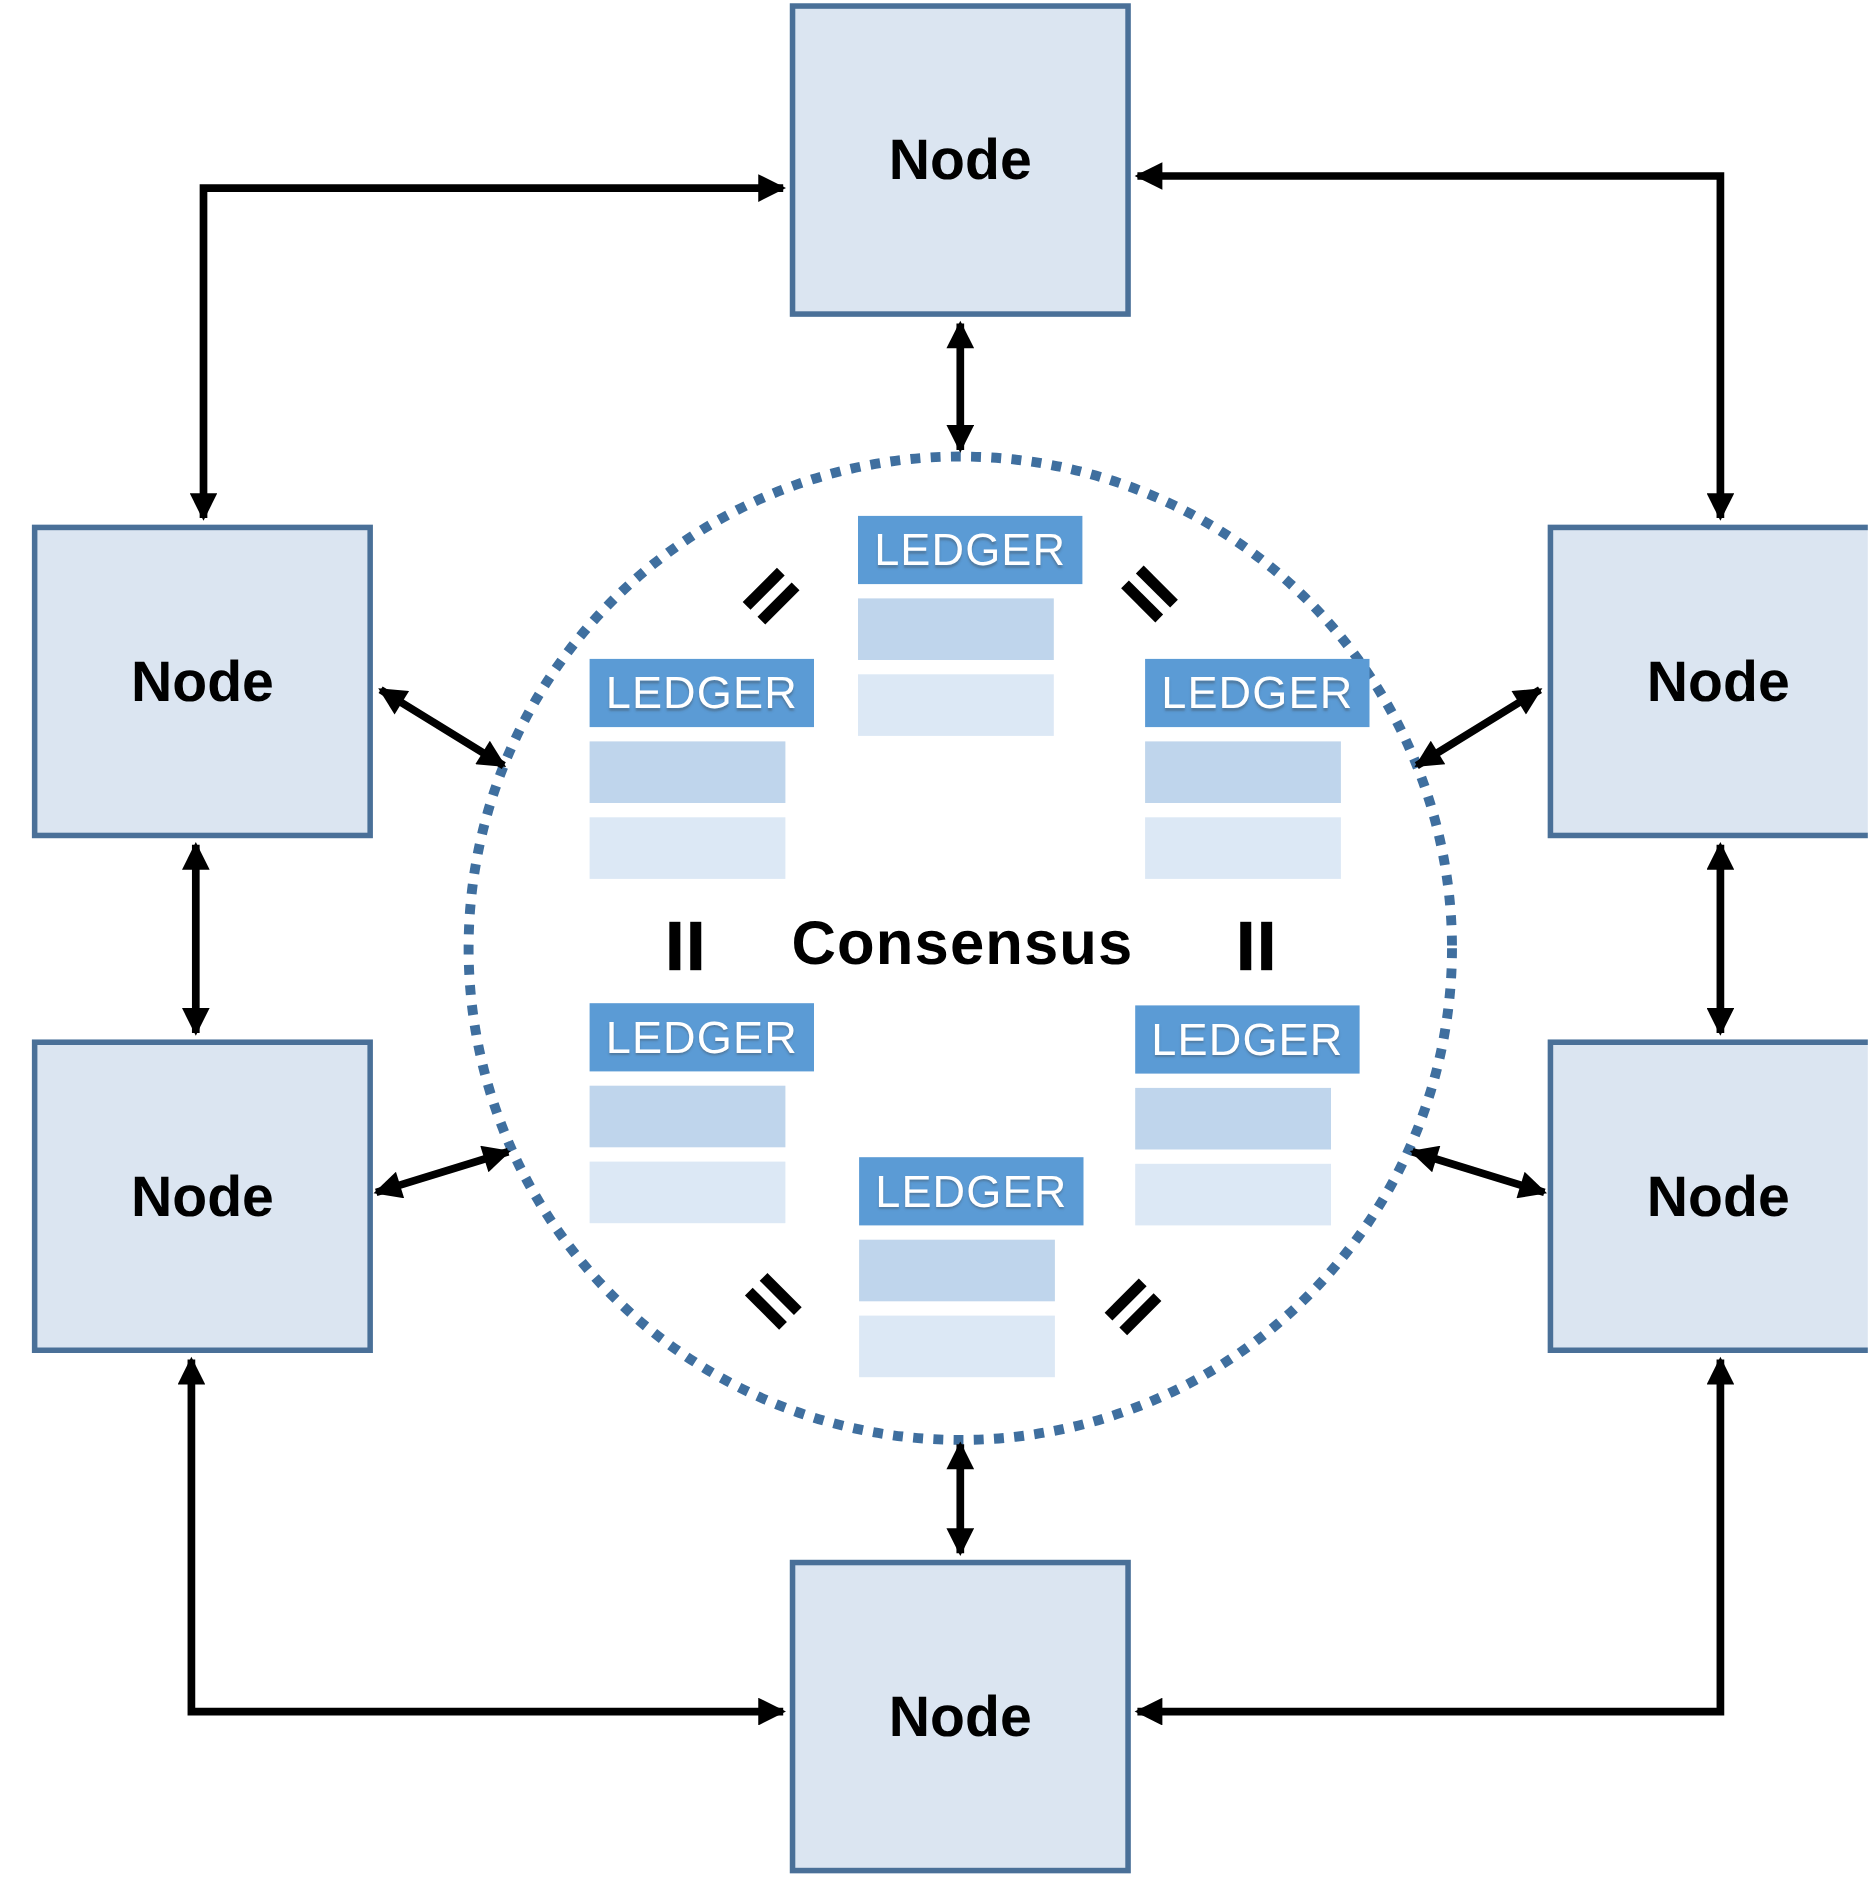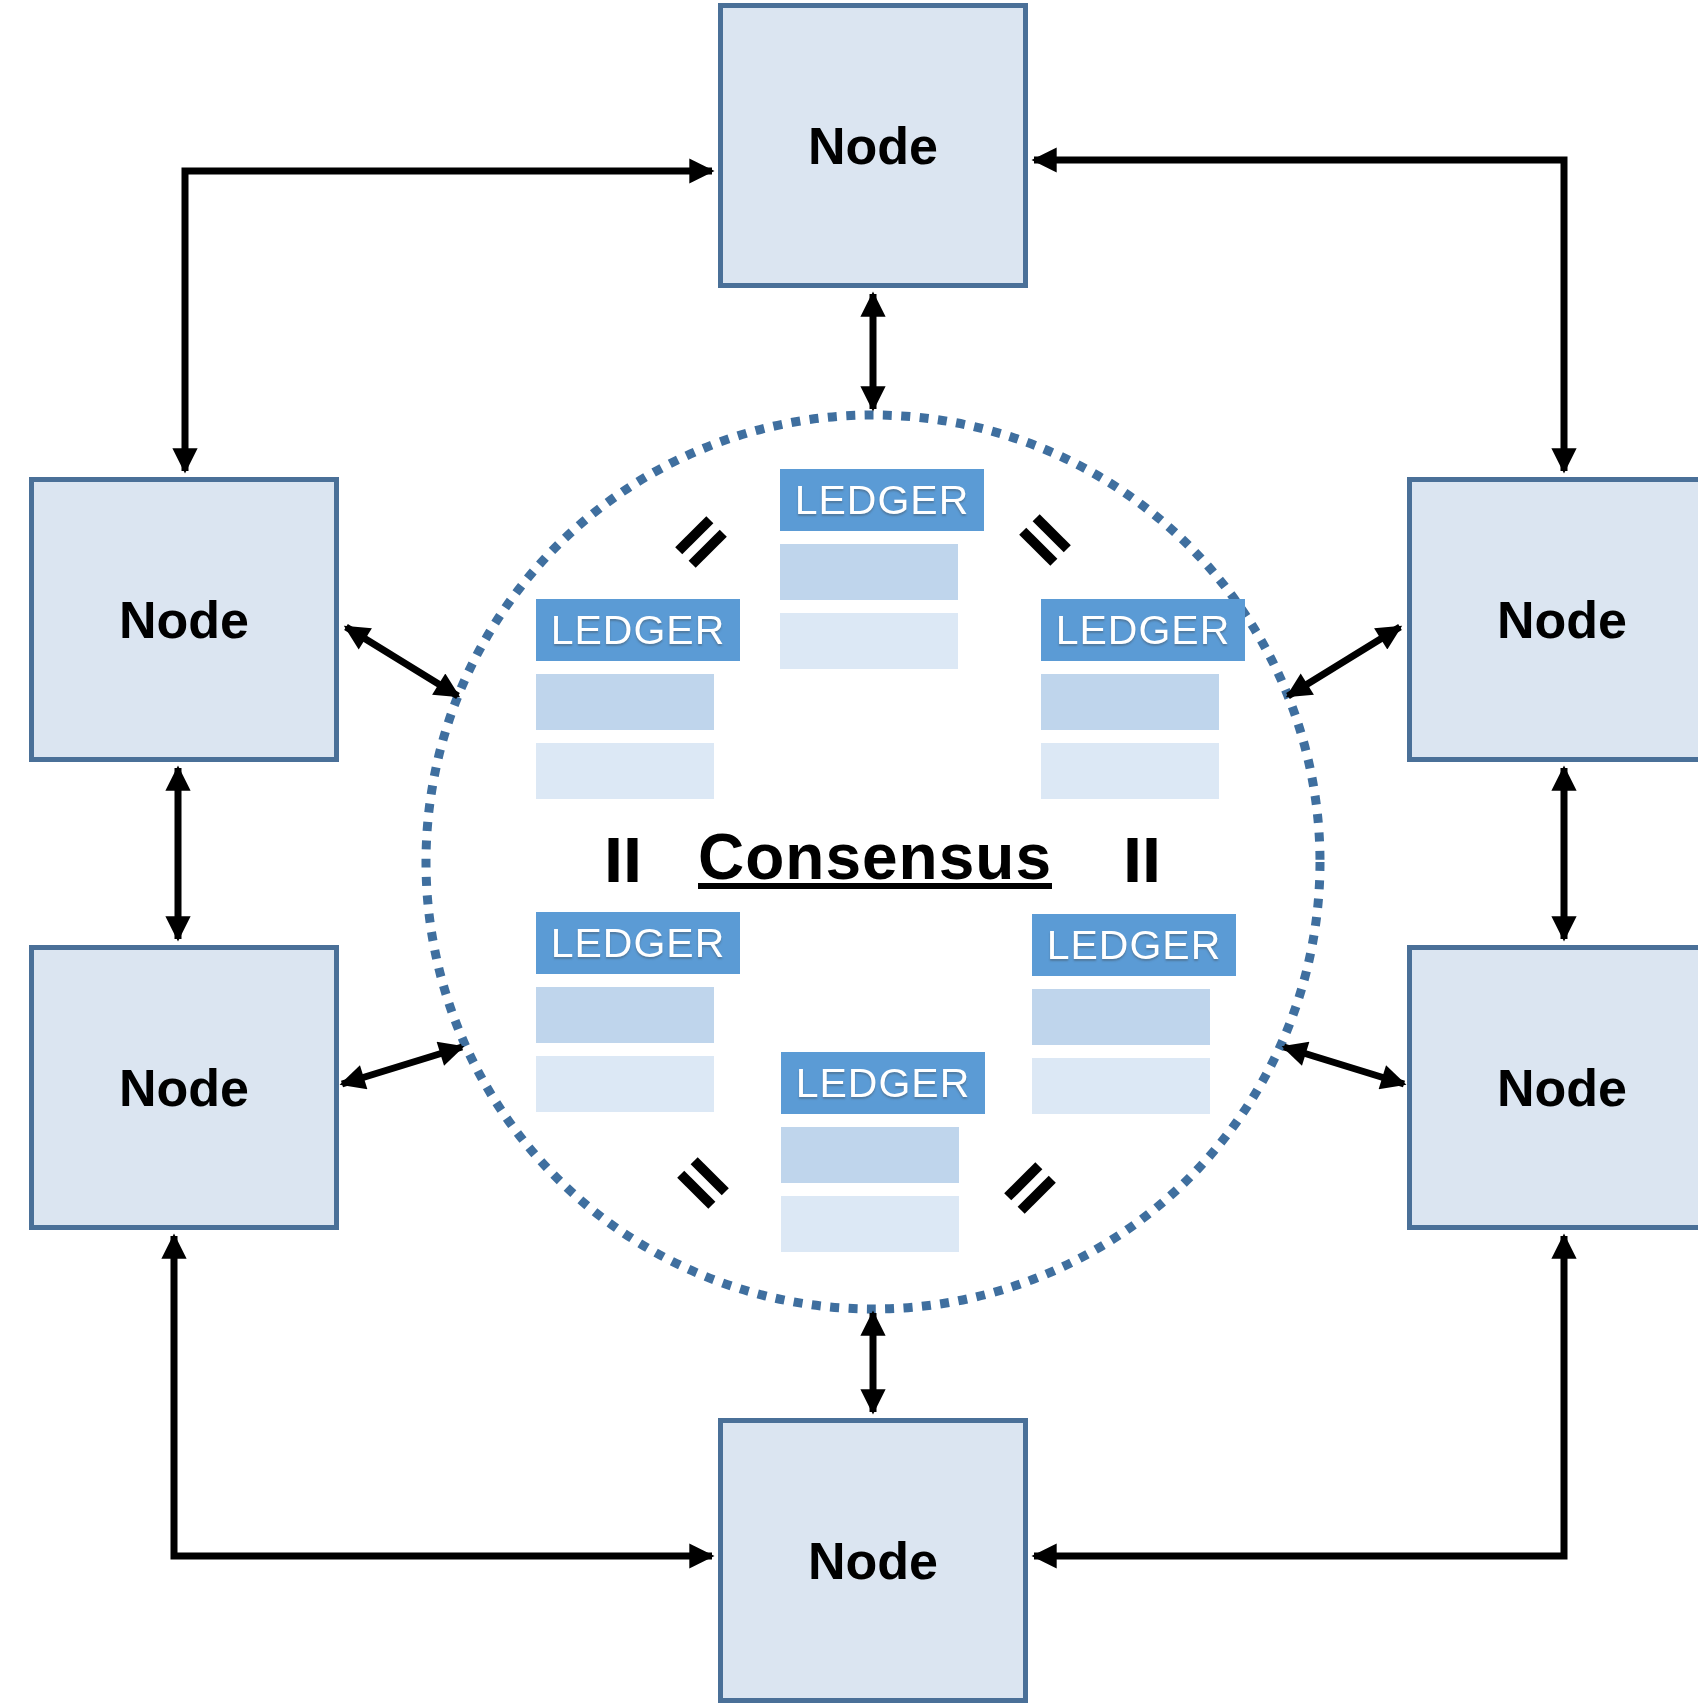--- a/index.html
+++ b/index.html
@@ -32,21 +32,21 @@
   .ledger-row{width:178px;height:56px;margin-top:13px;}
   .row1{background:var(--ledger-row-1);}
   .row2{background:var(--ledger-row-2);}
   .eq{
     position:absolute;display:flex;flex-direction:column;gap:9px;
     transform:translate(-50%,-50%) rotate(var(--rot,0deg));
   }
   .eq i{display:block;width:44px;height:10px;background:var(--arrow);}
   .consensus-label{
     position:absolute;left:851px;top:857px;transform:translate(-50%,-50%);
-    font-size:64px;font-weight:bold;color:var(--text);white-space:nowrap;letter-spacing:1px;text-decoration:underline;
+    font-size:56px;font-weight:bold;color:var(--text);white-space:nowrap;letter-spacing:1px;
   }
 </style>
 </head>
 <body>
 
 <div class="canvas">
 
   <svg class="overlay" viewBox="0 0 1698 1706">
     <defs>
       <marker id="ah" viewBox="0 0 10 10" refX="9" refY="5" markerWidth="4.6" markerHeight="3.6" orient="auto-start-reverse" markerUnits="strokeWidth">

